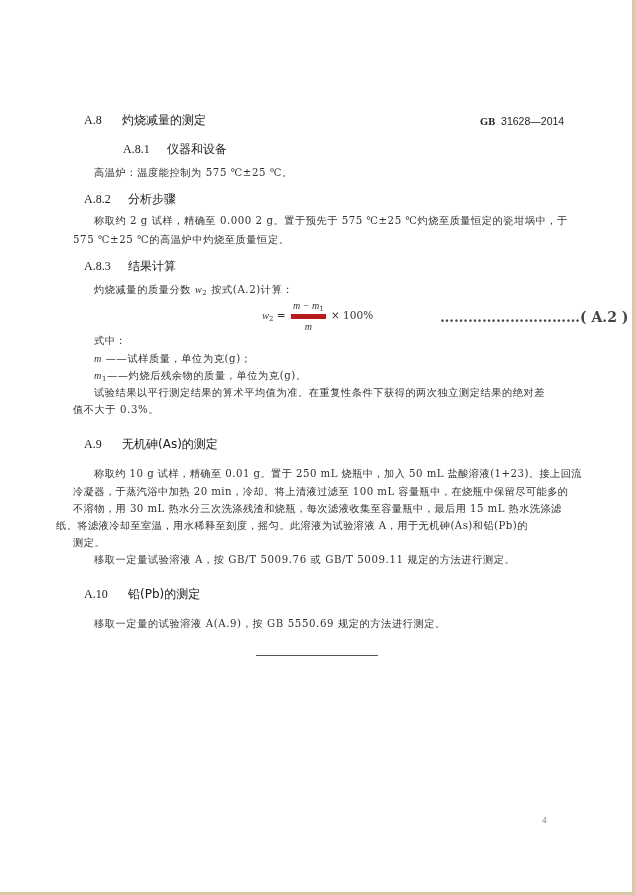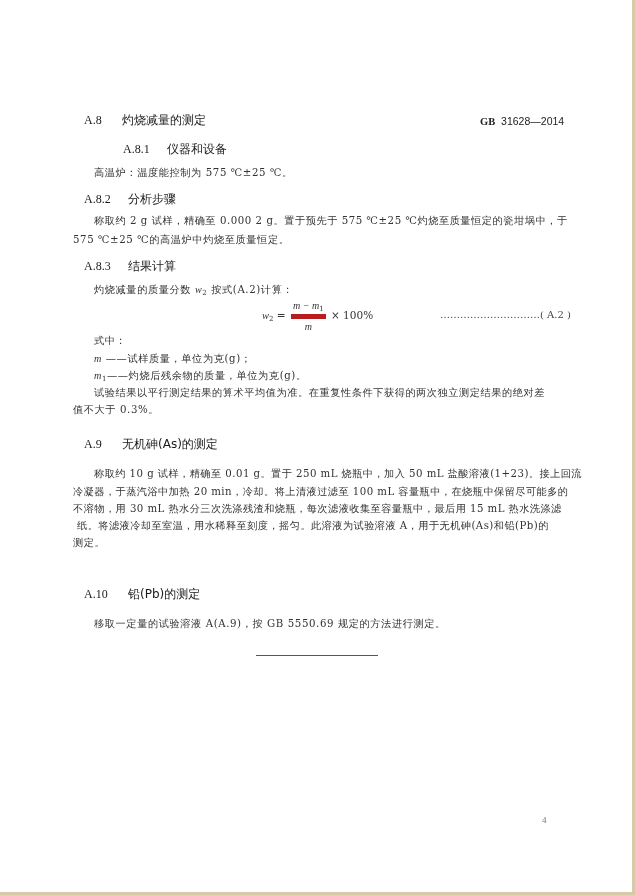--- a/index.html
+++ b/index.html
@@ -28,21 +28,21 @@
   .h .num { font-family: "Liberation Serif", serif; display: inline-block; }
   .p { font-size: 10.2px; color: #333; letter-spacing: 0.6px; }
   .formula { font-size: 10.5px; color: #333; font-style: normal; }
   .formula i { font-style: italic; font-family: "Liberation Serif", serif; }
   .frac {
     display: inline-block; vertical-align: middle; text-align: center;
     margin: 0 2px;
   }
   .frac .num-f { display: block; border-bottom: 5px solid #b91c1c; padding: 0 2px 1px; font-size: 10px; }
   .frac .den-f { display: block; padding-top: 2px; font-size: 10px; }
-  .dots { font-size: 10px; color: #444; letter-spacing: 0px; }
+  .dots { font-size: 14px; color: #444; letter-spacing: 0px; font-weight: bold; }
   .sub { font-size: 7px; vertical-align: -2px; }
   .rule {
     position: absolute; left: 256px; top: 655px; width: 122px; height: 0;
     border-top: 1.5px solid #555;
   }
   .pagenum { left: 542px; top: 815px; font-size: 9px; color: #777; font-family: "Liberation Serif", serif; }
 </style>
 </head>
 <body>
 
@@ -91,22 +91,23 @@
   </div>
   <div class="abs p" style="left:94px; top:386px; letter-spacing:0.55px;">试验结果以平行测定结果的算术平均值为准。在重复性条件下获得的两次独立测定结果的绝对差</div>
   <div class="abs p" style="left:73px; top:403px;">值不大于 0.3%。</div>
 
   <div class="abs h" style="left:84px; top:436px;">
     <span class="num" style="width:38px;">A.9</span><span>无机砷(As)的测定</span>
   </div>
   <div class="abs p" style="left:94px; top:467px; letter-spacing:0.45px;">称取约 10 g 试样，精确至 0.01 g。置于 250 mL 烧瓶中，加入 50 mL 盐酸溶液(1+23)。接上回流</div>
   <div class="abs p" style="left:73px; top:485px; letter-spacing:0.45px;">冷凝器，于蒸汽浴中加热 20 min，冷却。将上清液过滤至 100 mL 容量瓶中，在烧瓶中保留尽可能多的</div>
   <div class="abs p" style="left:73px; top:502px; letter-spacing:0.45px;">不溶物，用 30 mL 热水分三次洗涤残渣和烧瓶，每次滤液收集至容量瓶中，最后用 15 mL 热水洗涤滤</div>
-  <div class="abs p" style="left:77px; top:519px; letter-spacing:0.45px;">纸。将滤液冷却至室温，用水稀释至刻度，摇匀。此溶液为试验溶液 A，用于无机砷(As)和铅(Pb)的</div>
+  <div class="abs p" style="left:56px; top:519px; letter-spacing:0.45px;">纸。将滤液冷却至室温，用水稀释至刻度，摇匀。此溶液为试验溶液 A，用于无机砷(As)和铅(Pb)的</div>
   <div class="abs p" style="left:73px; top:536px;">测定。</div>
+  <div class="abs p" style="left:94px; top:553px;">移取一定量试验溶液 A，按 GB/T 5009.76 或 GB/T 5009.11 规定的方法进行测定。</div>
 
   <div class="abs h" style="left:84px; top:586px;">
     <span class="num" style="width:44px;">A.10</span><span>铅(Pb)的测定</span>
   </div>
   <div class="abs p" style="left:94px; top:617px;">移取一定量的试验溶液 A(A.9)，按 GB 5550.69 规定的方法进行测定。</div>
 
   <div class="rule"></div>
 
   <div class="abs pagenum">4</div>
 </div>

